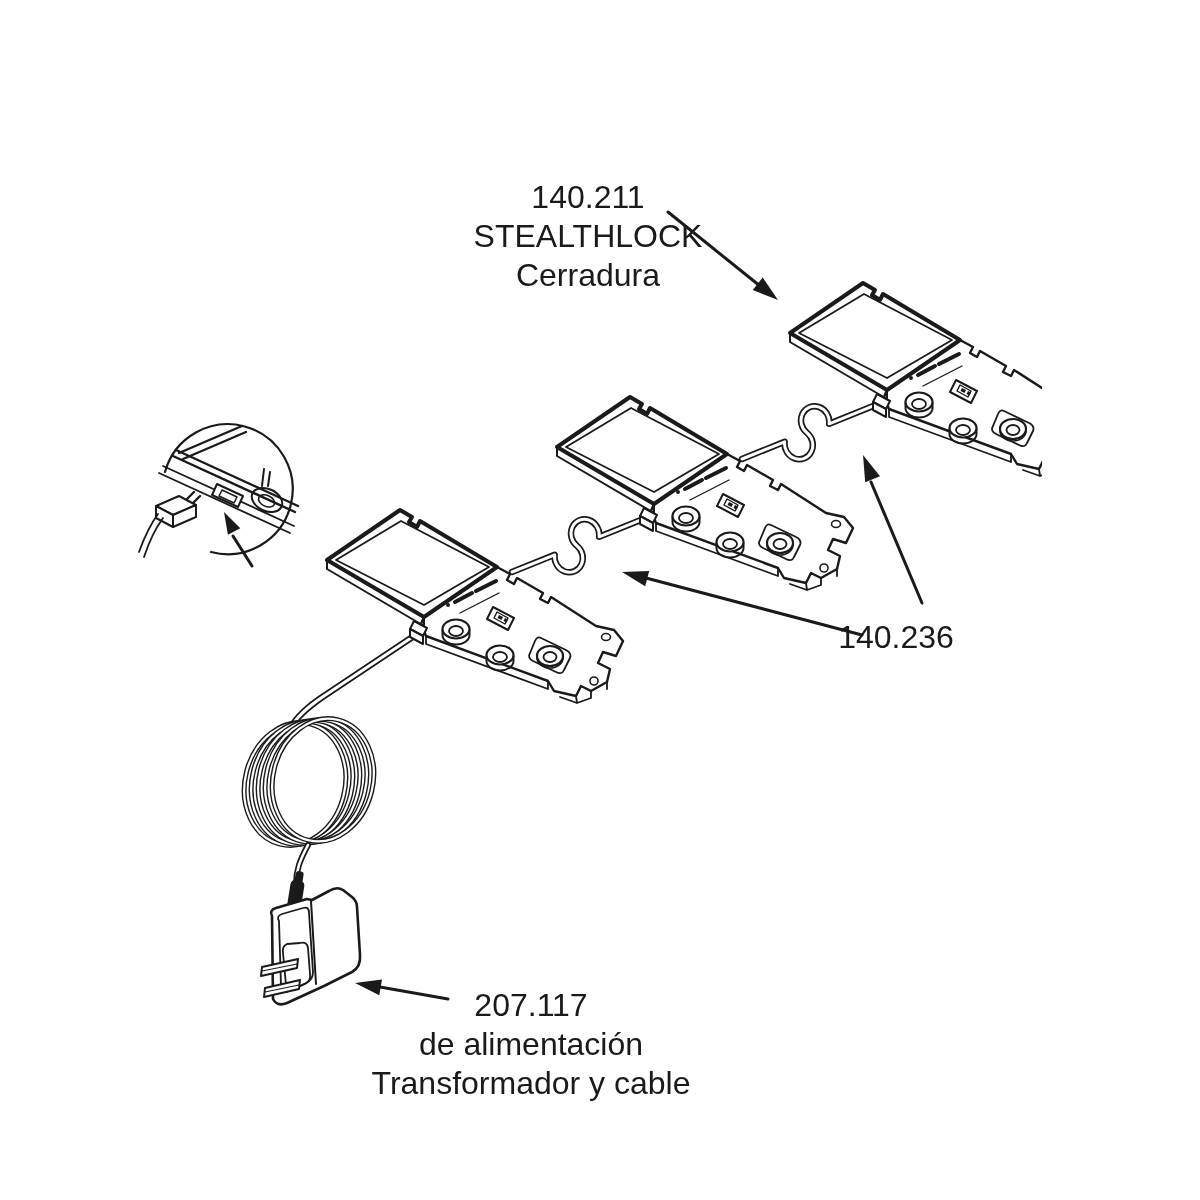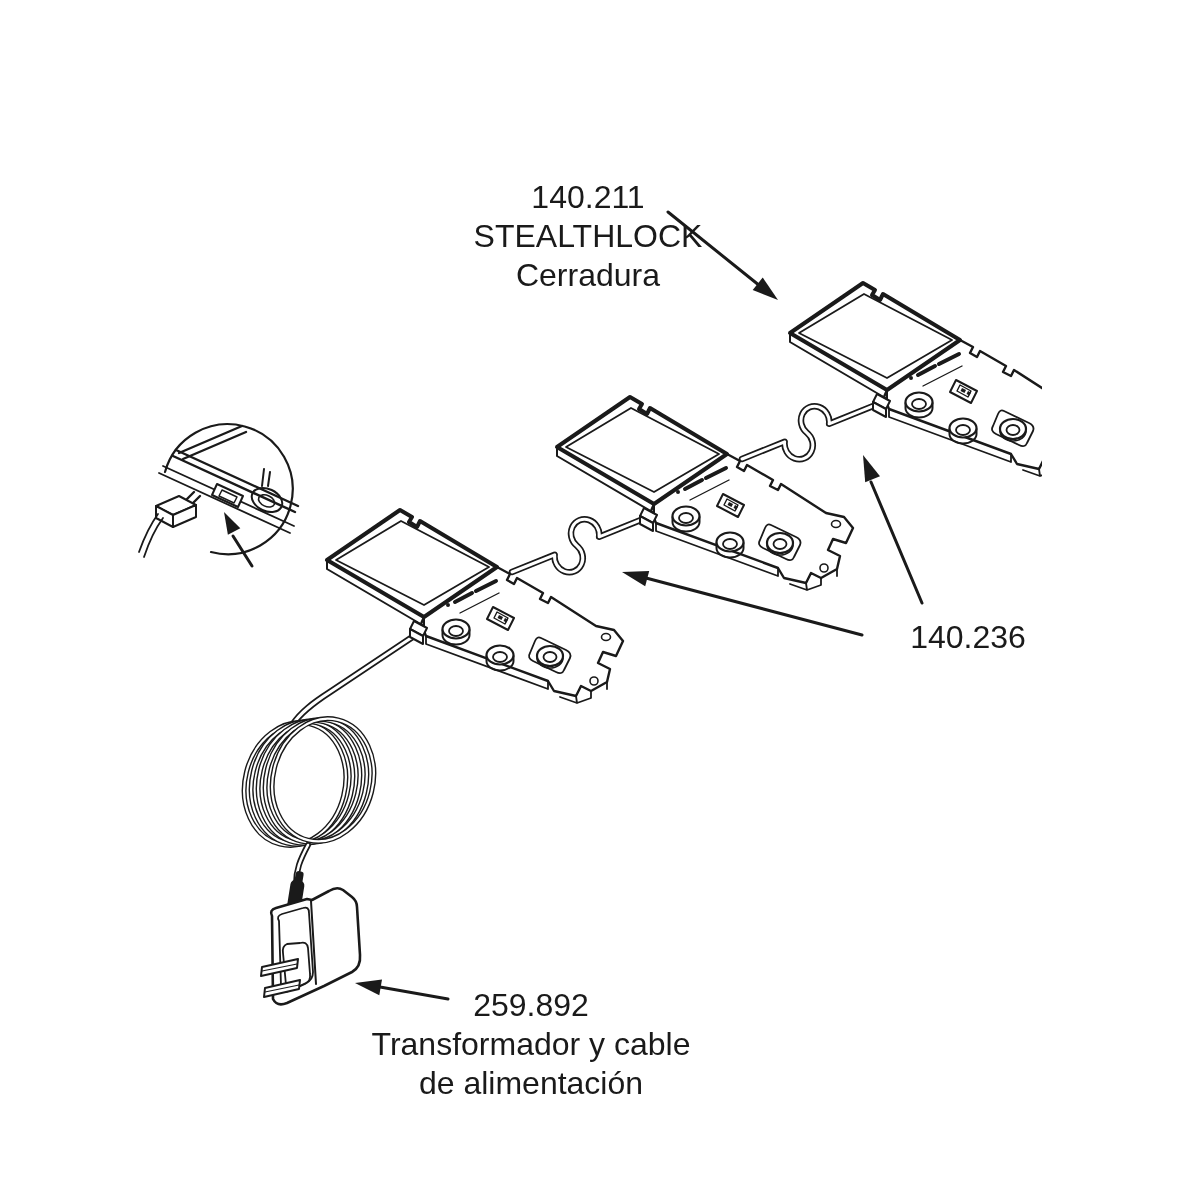--- a/index.html
+++ b/index.html
@@ -172,23 +172,23 @@
       <polygon points="355,983 382,979.5 379.3,995.3" fill="#1a1a1a" stroke="none"></polygon>
     </g>
   </svg>
 
   <div class="diagram-label" style="left:588px;top:178px;">
     <span>140.211</span>
     <span>STEALTHLOCK</span>
     <span>Cerradura</span>
   </div>
 
-  <div class="diagram-label" style="left:968px;top:618px;">
+  <div class="diagram-label" style="left:896px;top:618px;">
     <span>140.236</span>
   </div>
 
   <div class="diagram-label" style="left:531px;top:986px;">
-    <span>259.892</span>
+    <span>207.117</span>
+    <span>de alimentación</span>
     <span>Transformador y cable</span>
-    <span>de alimentación</span>
   </div>
 
 </div>
 
 </body></html>

